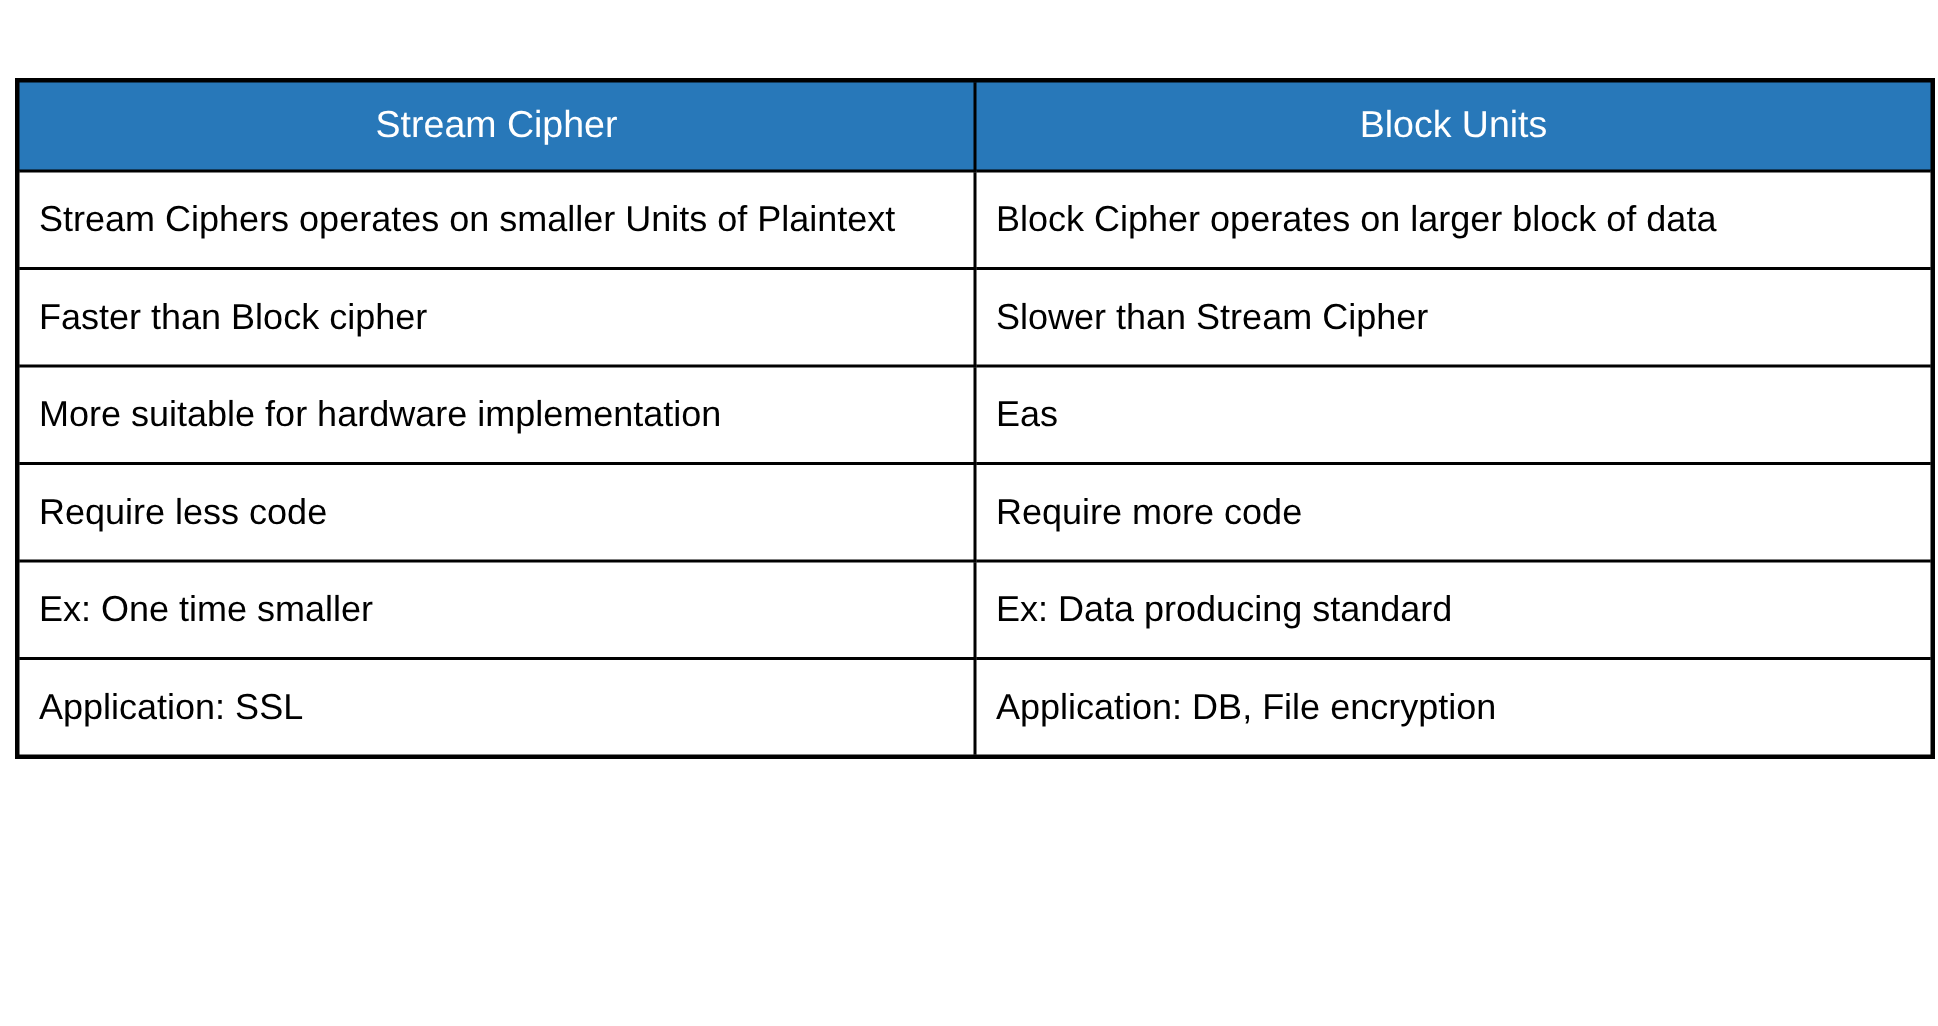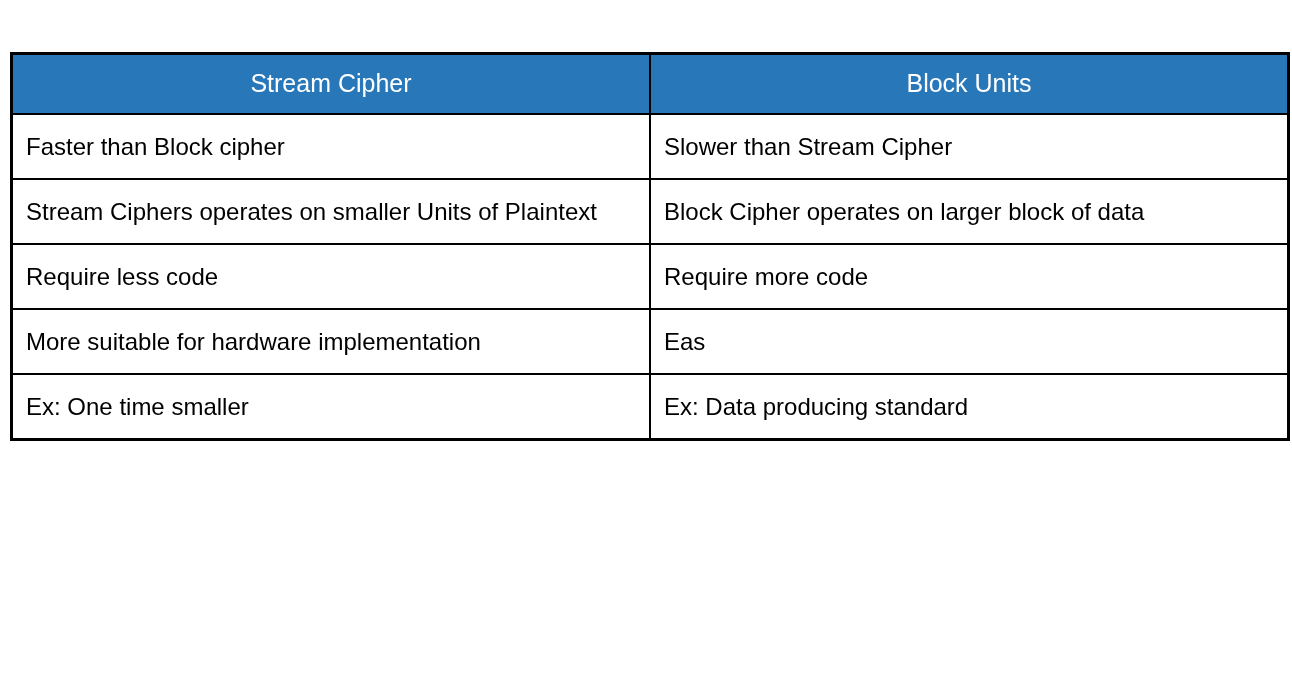--- a/index.html
+++ b/index.html
@@ -53,34 +53,38 @@
 <div class="table-wrap">
   <table class="cipher-table">
     <thead>
       <tr>
         <th>Stream Cipher</th>
         <th>Block Units</th>
       </tr>
     </thead>
     <tbody>
       <tr>
+        <td>Stream Ciphers operates on smaller Units of Plaintext</td>
+        <td>Block Cipher operates on larger block of data</td>
+      </tr>
+      <tr>
         <td>Faster than Block cipher</td>
         <td>Slower than Stream Cipher</td>
       </tr>
       <tr>
-        <td>Stream Ciphers operates on smaller Units of Plaintext</td>
-        <td>Block Cipher operates on larger block of data</td>
+        <td>More suitable for hardware implementation</td>
+        <td>Eas</td>
       </tr>
       <tr>
         <td>Require less code</td>
         <td>Require more code</td>
       </tr>
       <tr>
-        <td>More suitable for hardware implementation</td>
-        <td>Eas</td>
+        <td>Ex: One time smaller</td>
+        <td>Ex: Data producing standard</td>
       </tr>
       <tr>
-        <td>Ex: One time smaller</td>
-        <td>Ex: Data producing standard</td>
+        <td>Application: SSL</td>
+        <td>Application: DB, File encryption</td>
       </tr>
     </tbody>
   </table>
 </div>
 
 </body></html>

